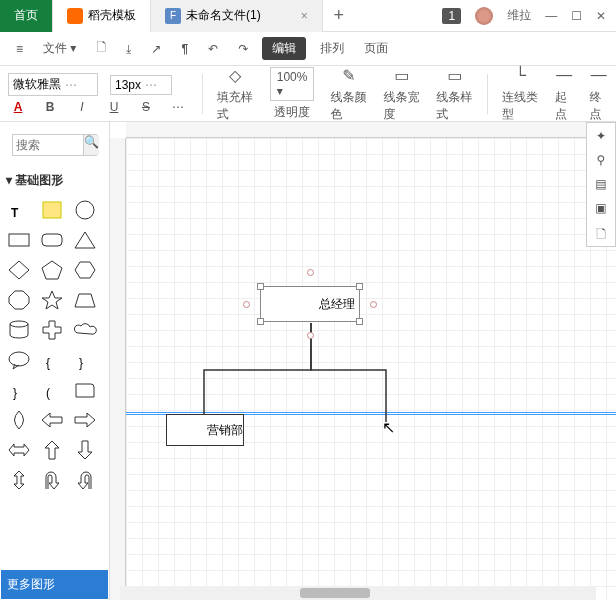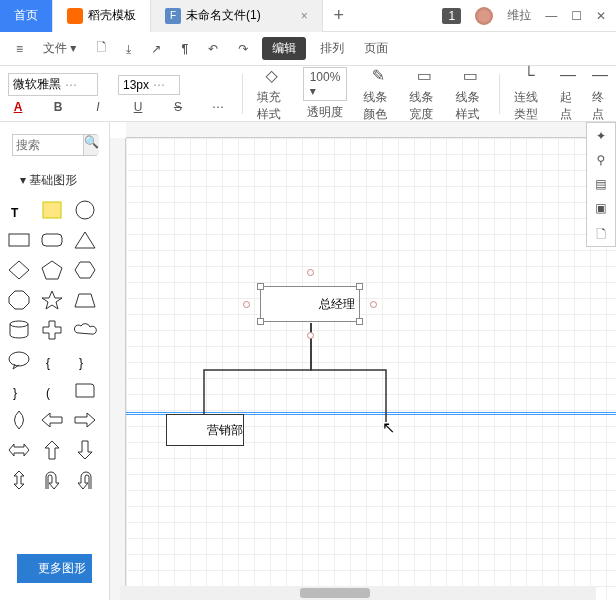--- a/index.html
+++ b/index.html
@@ -1,55 +1,55 @@
 <!DOCTYPE html>
 <html><head>
 <meta charset="utf-8">
 <style>
 *{margin:0;padding:0;box-sizing:border-box;font-family:"Microsoft YaHei",sans-serif;font-size:12px}
 body{width:616px;height:600px;overflow:hidden;background:#fff;display:flex;flex-direction:column}
 .titlebar{height:32px;display:flex;align-items:center;border-bottom:1px solid #e0e0e0}
 .tab{height:32px;display:flex;align-items:center;padding:0 14px;border-right:1px solid #e0e0e0;cursor:pointer}
-.tab.home{background:#3b82f6;color:#fff}
+.tab.home{background:#15803d;color:#fff}
 .tab.docker{background:#fff}
 .docker-icon{width:16px;height:16px;background:#ff6a00;border-radius:3px;margin-right:5px;display:inline-block}
 .tab.file{background:#f0f0f0}
 .file-icon{width:16px;height:16px;background:#5b8ac7;border-radius:2px;margin-right:5px;display:inline-block;color:#fff;text-align:center;line-height:16px;font-size:10px}
 .tab-close{margin-left:40px;color:#888}
 .newtab{width:32px;text-align:center;font-size:18px;color:#666}
 .spacer{flex:1}
 .wincontrols{display:flex;align-items:center;gap:14px;padding-right:10px;color:#666}
 .badge{background:#555;color:#fff;padding:1px 6px;border-radius:2px}
 .avatar{width:18px;height:18px;border-radius:50%;background:radial-gradient(circle,#d98 40%,#a65 100%)}
 .toolbar1{height:34px;display:flex;align-items:center;gap:8px;padding:0 10px;border-bottom:1px solid #e0e0e0;color:#555}
 .tb-btn{padding:3px 6px;cursor:pointer}
 .save-status{color:#888;font-size:11px}
 .edit-btn{background:#404040;color:#fff;padding:3px 10px;border-radius:3px}
 .toolbar2{height:56px;display:flex;align-items:center;border-bottom:1px solid #e0e0e0}
 .fontbox{display:flex;flex-direction:column;gap:4px;padding:4px 8px}
-.fontrow{display:flex;gap:20px;align-items:center}
+.fontrow{display:flex;gap:12px;align-items:center}
 .sel{border:1px solid #ccc;padding:2px 4px;background:#fff;display:flex;align-items:center;gap:4px}
 .dots{color:#999}
 .fmtbtn{width:20px;text-align:center;color:#555}
 .fmtbtn.A{font-weight:bold}
 .tb2-sep{width:1px;height:40px;background:#e0e0e0;margin:0 6px}
 .tb2-group{display:flex;flex-direction:column;align-items:center;gap:3px;padding:0 8px;color:#555;font-size:11px}
 .tb2-icon{height:22px;display:flex;align-items:center;justify-content:center;font-size:16px}
 .zoom{border:1px solid #ccc;padding:2px 6px}
 .main{flex:1;display:flex;overflow:hidden;position:relative}
 .sidebar{width:110px;border-right:1px solid #ddd;display:flex;flex-direction:column;background:#fff}
 .search{display:flex;border:1px solid #ccc;margin:12px}
 .search input{flex:1;border:none;padding:3px;outline:none;width:70px}
 .search-btn{width:22px;text-align:center;background:#f0f0f0;border-left:1px solid #ccc}
-.section-hdr{padding:4px 20px;font-weight:normal;color:#333}
+.section-hdr{padding:4px 6px;font-weight:bold;color:#333}
 .shapes{flex:1;overflow:auto;padding:2px}
 .shape-row{display:flex}
 .shape{width:33px;height:30px;display:flex;align-items:center;justify-content:center;cursor:pointer}
 .shape svg{width:24px;height:22px}
-.more-shapes{background:#2b7cd3;color:#fff;text-align:right;padding:6px;margin:17px;cursor:pointer}
+.more-shapes{background:#2b7cd3;color:#fff;text-align:left;padding:6px;margin:1px;cursor:pointer}
 .canvas-wrap{flex:1;position:relative;overflow:hidden}
 .ruler-h{position:absolute;top:0;left:16px;right:0;height:16px;background:#f5f5f5;border-bottom:1px solid #ccc}
 .ruler-v{position:absolute;top:16px;left:0;width:16px;bottom:0;background:#f5f5f5;border-right:1px solid #ccc}
 .canvas{position:absolute;top:16px;left:16px;right:0;bottom:0;background:#fff;background-image:linear-gradient(#eee 1px,transparent 1px),linear-gradient(90deg,#eee 1px,transparent 1px);background-size:16px 16px}
 .guide{position:absolute;left:0;right:0;border-top:1px solid #3a9cff}
 .node{position:absolute;border:1px solid #333;background:#fff;display:flex;align-items:center;justify-content:flex-end;font-size:13px}
 .node.sel{border:1px solid #888}
 .handle{position:absolute;width:7px;height:7px;background:#fff;border:1px solid #888}
 .conn-pt{position:absolute;width:7px;height:7px;background:#fff;border:1px solid #c88;border-radius:50%}
 .cursor{position:absolute;font-size:16px;color:#000}

